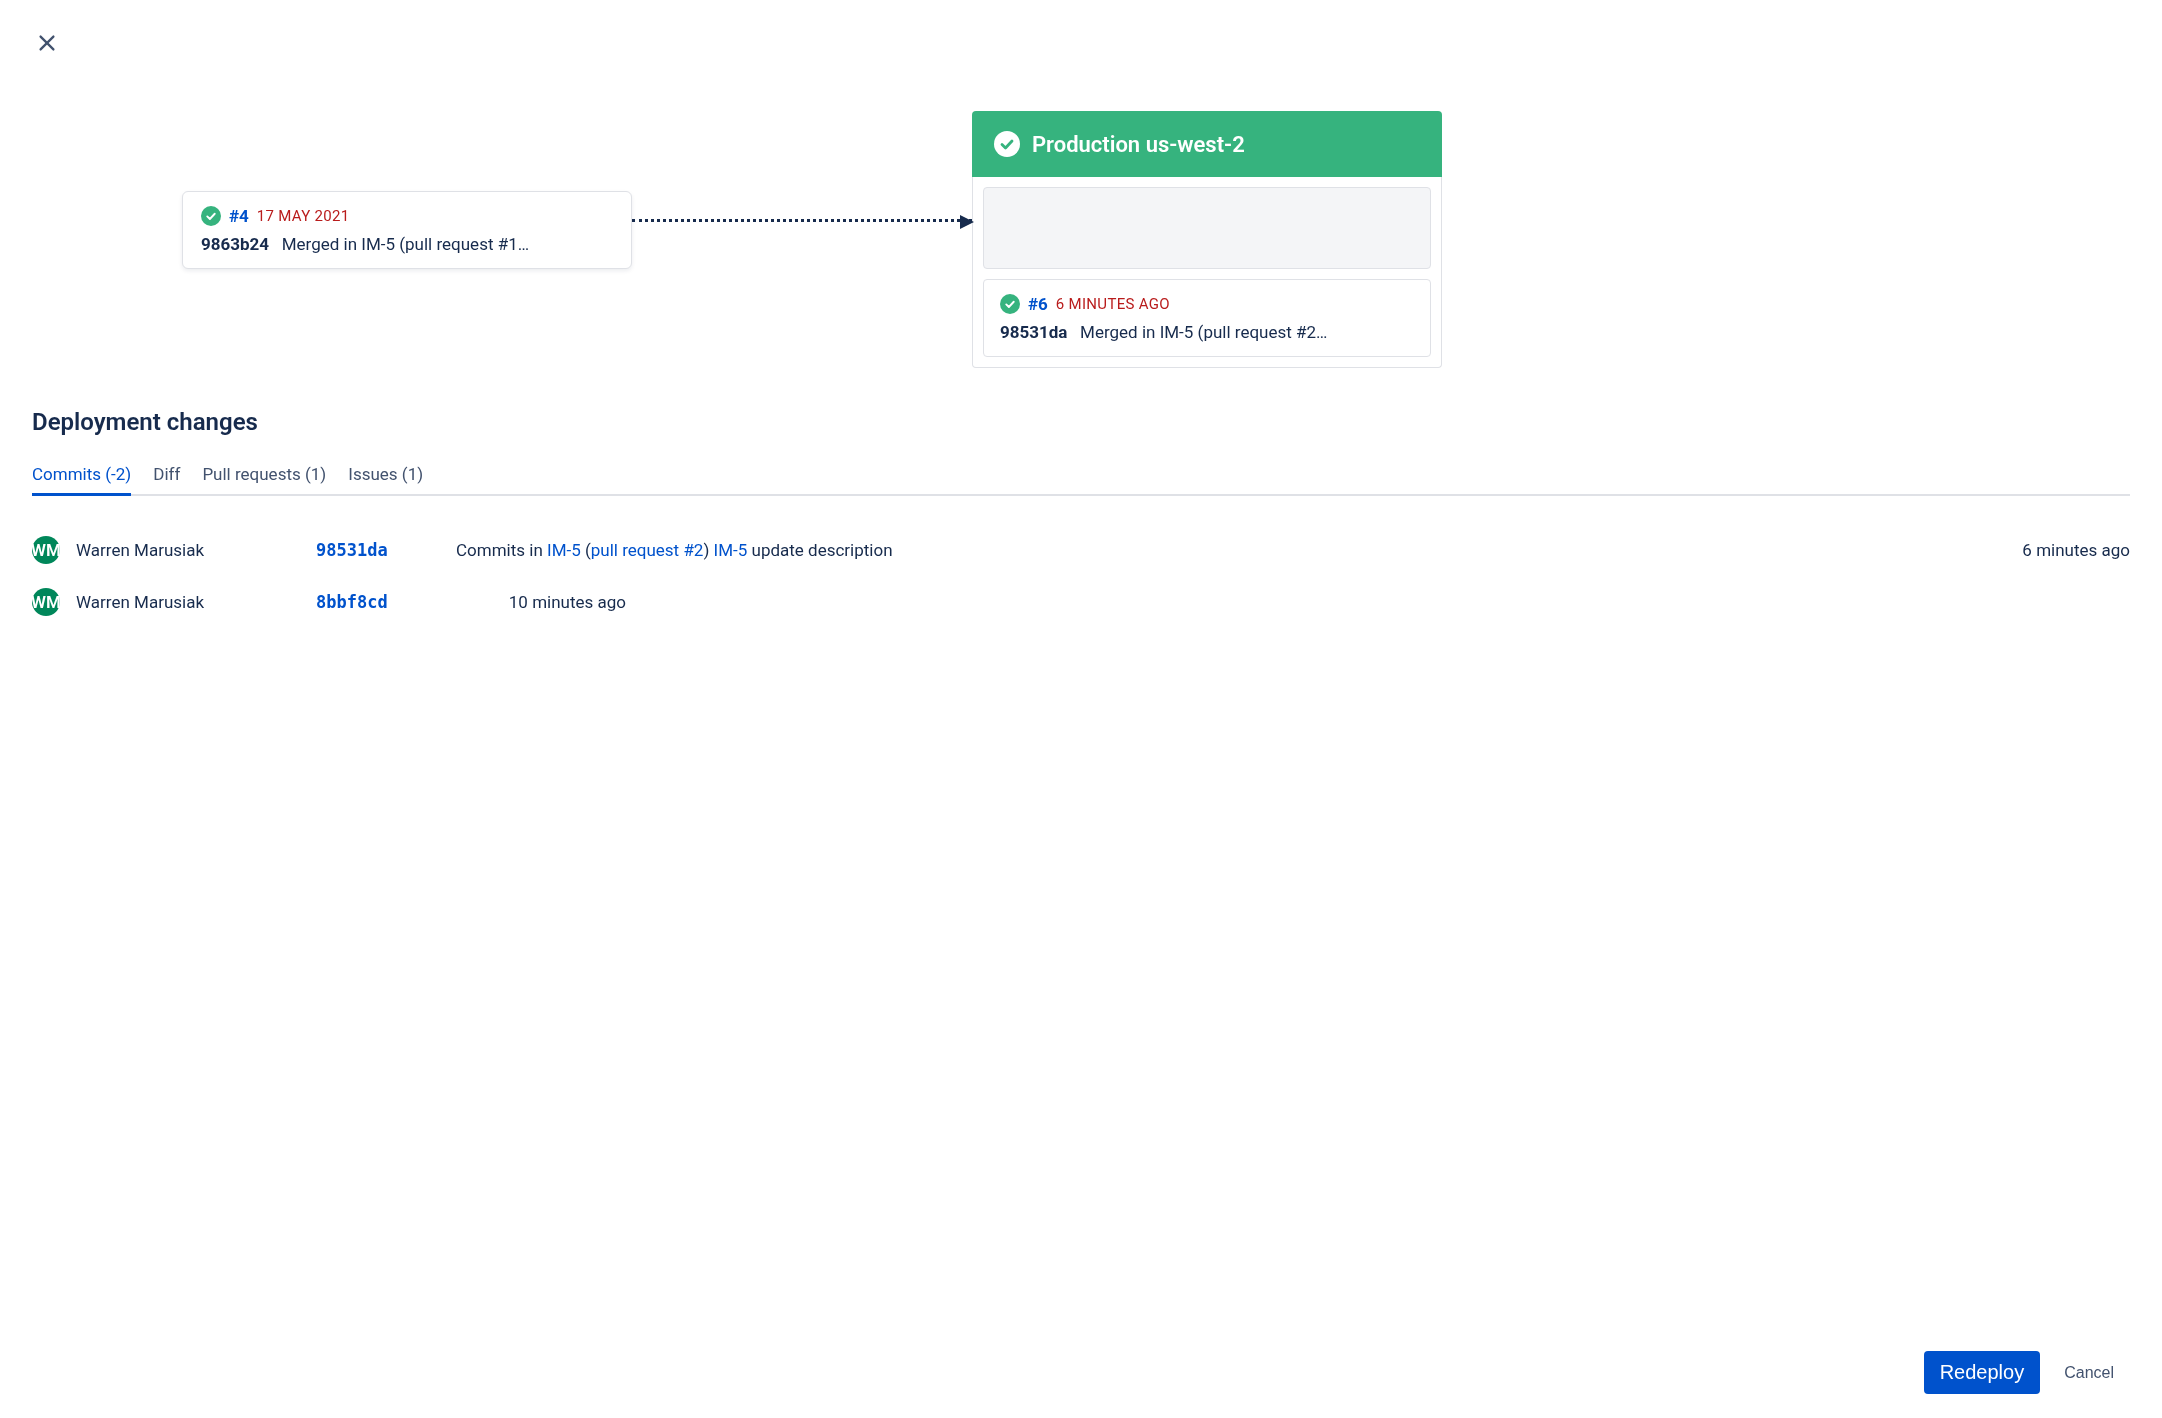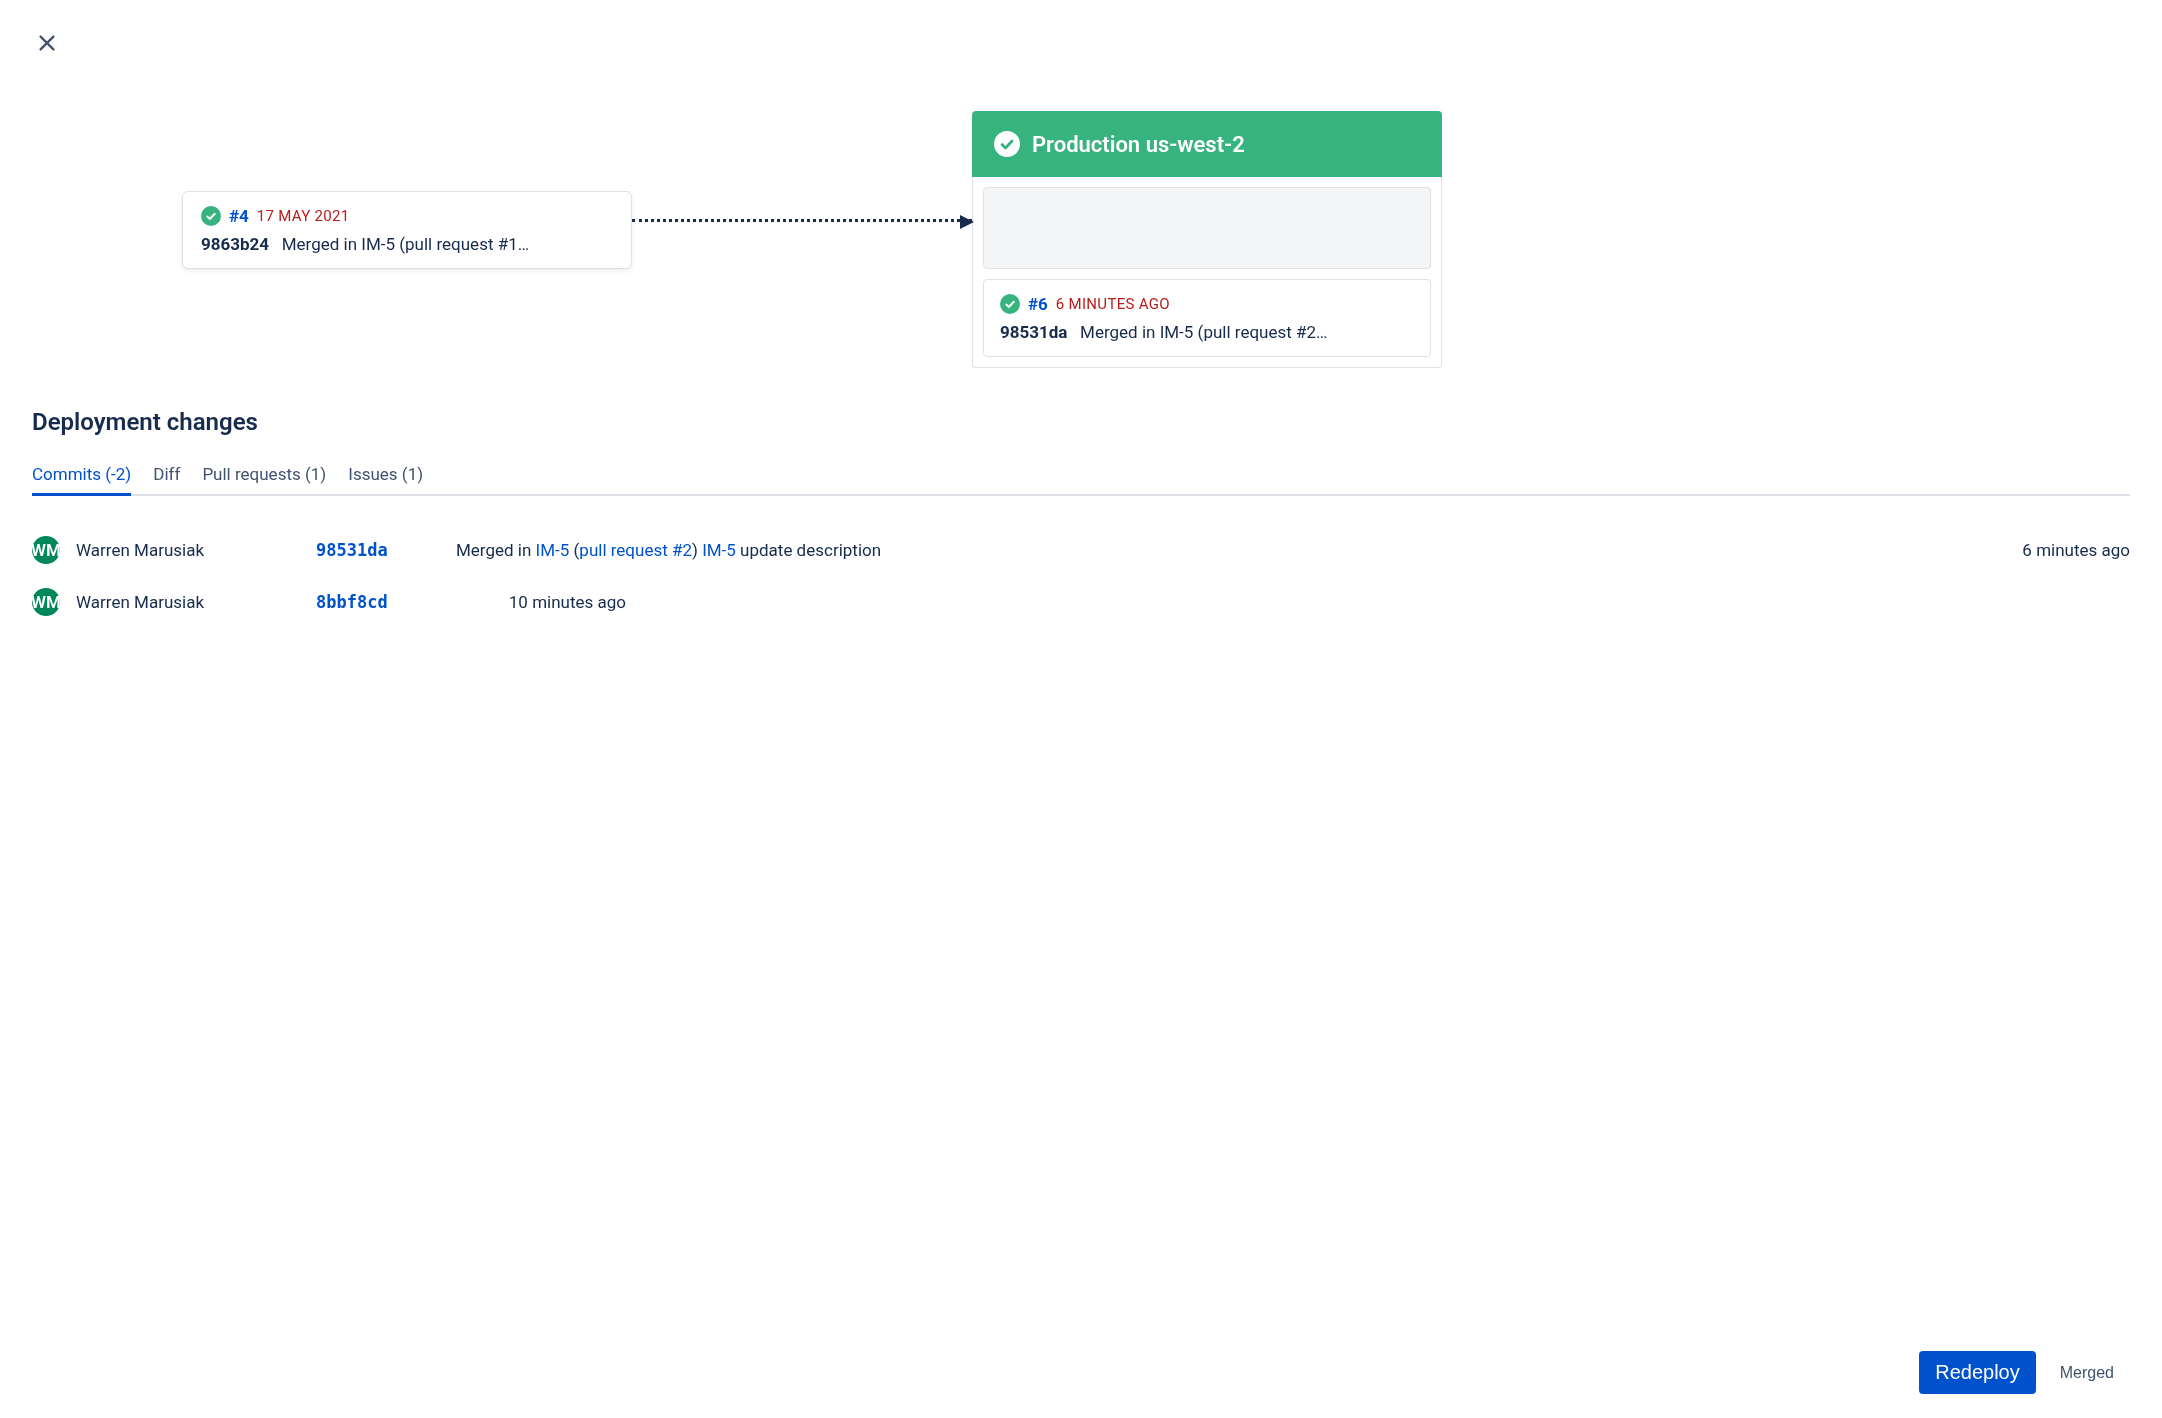--- a/index.html
+++ b/index.html
@@ -270,29 +270,29 @@
   <div class="tab">Pull requests (1)</div>
   <div class="tab">Issues (1)</div>
 </div>
 
 <div>
   <div class="commit-row">
     <div class="avatar">WM</div>
     <div class="author-col">Warren Marusiak</div>
     <div class="hash-col">98531da</div>
     <div class="msg-col">
-      <span>Merged in </span><span class="lnk">IM-5</span><span> (</span><span class="lnk">pull request #2</span><span>) </span><span class="lnk">IM-5</span><span> update description</span>
+      <span>Commits in </span><span class="lnk">IM-5</span><span> (</span><span class="lnk">pull request #2</span><span>) </span><span class="lnk">IM-5</span><span> update description</span>
     </div>
     <div class="time-col">6 minutes ago</div>
   </div>
 
   <div class="commit-row">
     <div class="avatar">WM</div>
     <div class="author-col">Warren Marusiak</div>
     <div class="hash-col">8bbf8cd</div>
     <div class="time-col">10 minutes ago</div>
   </div>
 </div>
 
 <div class="footer">
   <button class="btn-primary">Redeploy</button>
-  <button class="btn-subtle">Merged</button>
+  <button class="btn-subtle">Cancel</button>
 </div>
 
 </body></html>

